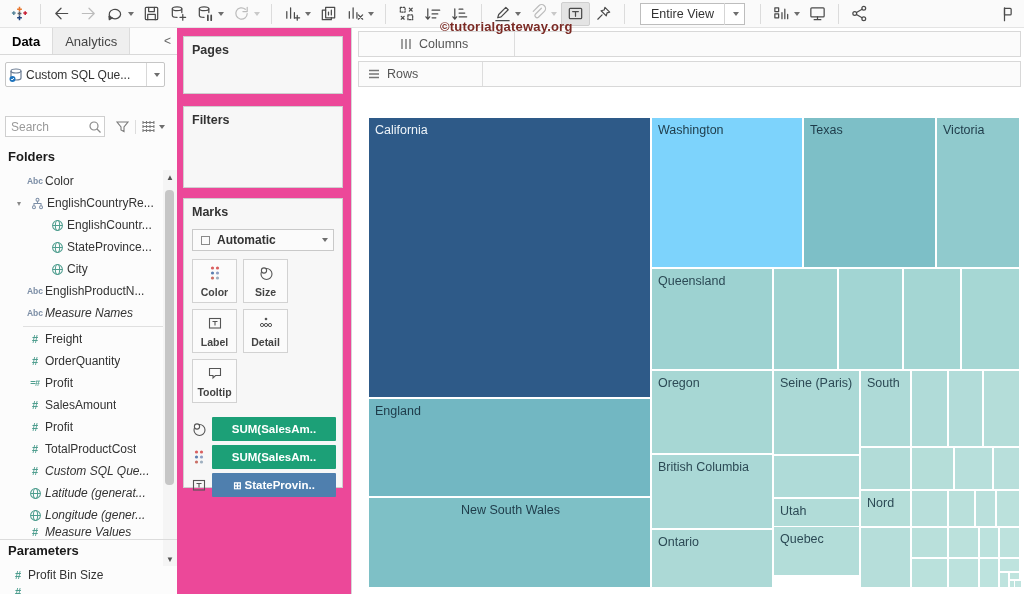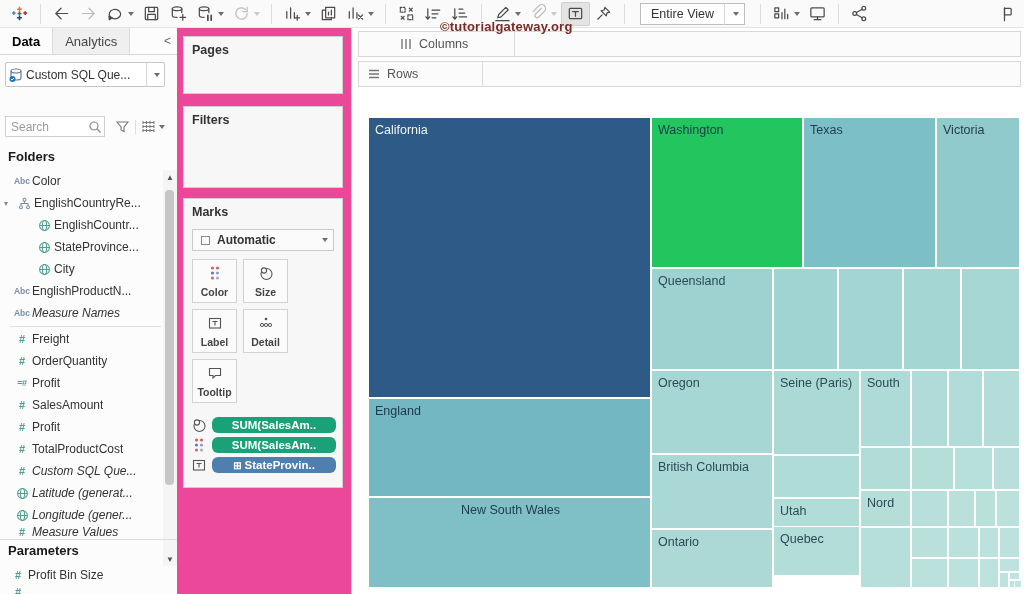--- a/index.html
+++ b/index.html
@@ -41,21 +41,21 @@
   #datasource .ds-arrow { width:18px; height:23px; border-left:1px solid #d8d8d8; display:flex;
                           align-items:center; justify-content:center; }
   #search-row { position:absolute; left:5px; top:88px; width:170px; height:21px; display:flex; align-items:center; }
   #search-input { width:100px; height:21px; border:1px solid #cfcfcf; background:#fff; padding:0 18px 0 5px;
                   font-size:12px; color:#333; font-family:"Liberation Sans",sans-serif; }
   #search-input::placeholder { color:#9a9a9a; }
   .search-mag { margin-left:-17px; width:16px; display:flex; }
   .pane-icon { display:flex; align-items:center; justify-content:center; cursor:pointer; padding:0 3px; }
   #folders-header, #params-header { position:absolute; left:8px; font-weight:bold; font-size:13px; color:#1a1a1a; }
   #folders-header { top:121px; }
-  #fields { position:absolute; left:4px; top:142px; width:163px; height:396px; overflow:hidden; }
+  #fields { position:absolute; left:17px; top:142px; width:163px; height:396px; overflow:hidden; }
   .field-row { display:flex; align-items:center; height:22px; padding-left:8px; cursor:pointer; white-space:nowrap; }
   .field-row .f-ico { width:20px; min-width:20px; display:flex; align-items:center; justify-content:center; }
   .field-row .f-label { font-size:12px; color:#333; overflow:hidden; text-overflow:ellipsis; }
   .field-row.italic .f-label { font-style:italic; }
   .field-row.indent { padding-left:30px; }
   .field-row.clipped { height:11px; overflow:hidden; }
   .f-divider { height:1px; background:#e0e0e0; margin:2px 6px 1px 6px; }
   .abc-ico { font-size:8.5px; color:#7c8ea6; font-weight:bold; }
   .hash-ico { font-size:11px; color:#4f9e8f; font-weight:bold; }
   .hashcalc-ico { font-size:9px; color:#4f9e8f; font-weight:bold; letter-spacing:-0.5px; }
@@ -84,21 +84,21 @@
   #marktype .mt-square { width:9px; height:9px; border:1px solid #8a8a8a; margin:0 7px 0 8px; }
   #marktype .mt-label { flex:1; font-size:12px; color:#333; }
   #marktype .mt-arrow { width:20px; height:20px; display:flex; align-items:center; justify-content:center; }
   #mark-buttons { display:flex; flex-wrap:wrap; gap:6px; padding:8px 8px 0 8px; }
   .mark-btn { width:45px; height:44px; border:1px solid #d2d2d2; background:#fbfbfb; display:flex;
               flex-direction:column; align-items:center; justify-content:center; gap:2px; cursor:pointer; }
   .mark-btn .mb-label { font-size:10.5px; color:#444; }
   #pills { padding:14px 6px 0 6px; display:flex; flex-direction:column; gap:4px; }
   .pill-row { display:flex; align-items:center; gap:4px; }
   .pill-row .pr-ico { width:18px; min-width:18px; display:flex; justify-content:center; }
-  .pill { flex:1; height:16px; border-radius:6px; color:#fff; font-size:11.5px; display:flex;
+  .pill { flex:1; height:24px; border-radius:1px; color:#fff; font-size:11.5px; display:flex;
           align-items:center; justify-content:center; cursor:pointer; white-space:nowrap; }
   .pill .pill-glyph { font-size:10px; margin-right:3px; }
 
   
   #canvas { position:absolute; left:355px; top:28px; width:669px; height:566px; background:#fff; }
   .shelf { position:absolute; left:3px; width:663px; height:26px; border:1px solid #d8d8d8; background:#fbfbfb;
            display:flex; align-items:center; }
   #shelf-columns { top:3px;padding-left:32px; } #shelf-rows { top:33px; }
   .shelf-head { width:124px; display:flex; align-items:center; gap:6px; padding-left:8px; height:100%;
                 border-right:1px solid #ddd; color:#555; }
@@ -692,21 +692,21 @@
     <div id="treemap">
         <div class="tile" style="left: 0px; top: 0px; width: 283px; height: 281px; background: rgb(46, 90, 136);">
           <span style="color: rgb(238, 244, 249);">California</span>
         </div>
         <div class="tile" style="left: 0px; top: 281px; width: 283px; height: 99px; background: rgb(114, 183, 194);">
           <span style="color: rgb(30, 59, 73);">England</span>
         </div>
         <div class="tile" style="left: 0px; top: 380px; width: 283px; height: 91px; background: rgb(126, 192, 198); text-align: center;">
           <span style="color: rgb(30, 59, 73);">New South Wales</span>
         </div>
-        <div class="tile" style="left: 283px; top: 0px; width: 152px; height: 151px; background: #22c55e;">
+        <div class="tile" style="left: 283px; top: 0px; width: 152px; height: 151px; background: #7dd3fc;">
           <span style="color: rgb(30, 59, 73);">Washington</span>
         </div>
         <div class="tile" style="left: 435px; top: 0px; width: 133px; height: 151px; background: rgb(125, 191, 199);">
           <span style="color: rgb(30, 59, 73);">Texas</span>
         </div>
         <div class="tile" style="left: 568px; top: 0px; width: 84px; height: 151px; background: rgb(144, 202, 205);">
           <span style="color: rgb(30, 59, 73);">Victoria</span>
         </div>
         <div class="tile" style="left: 283px; top: 151px; width: 122px; height: 102px; background: rgb(157, 210, 209);">
           <span style="color: rgb(44, 74, 85);">Queensland</span>

